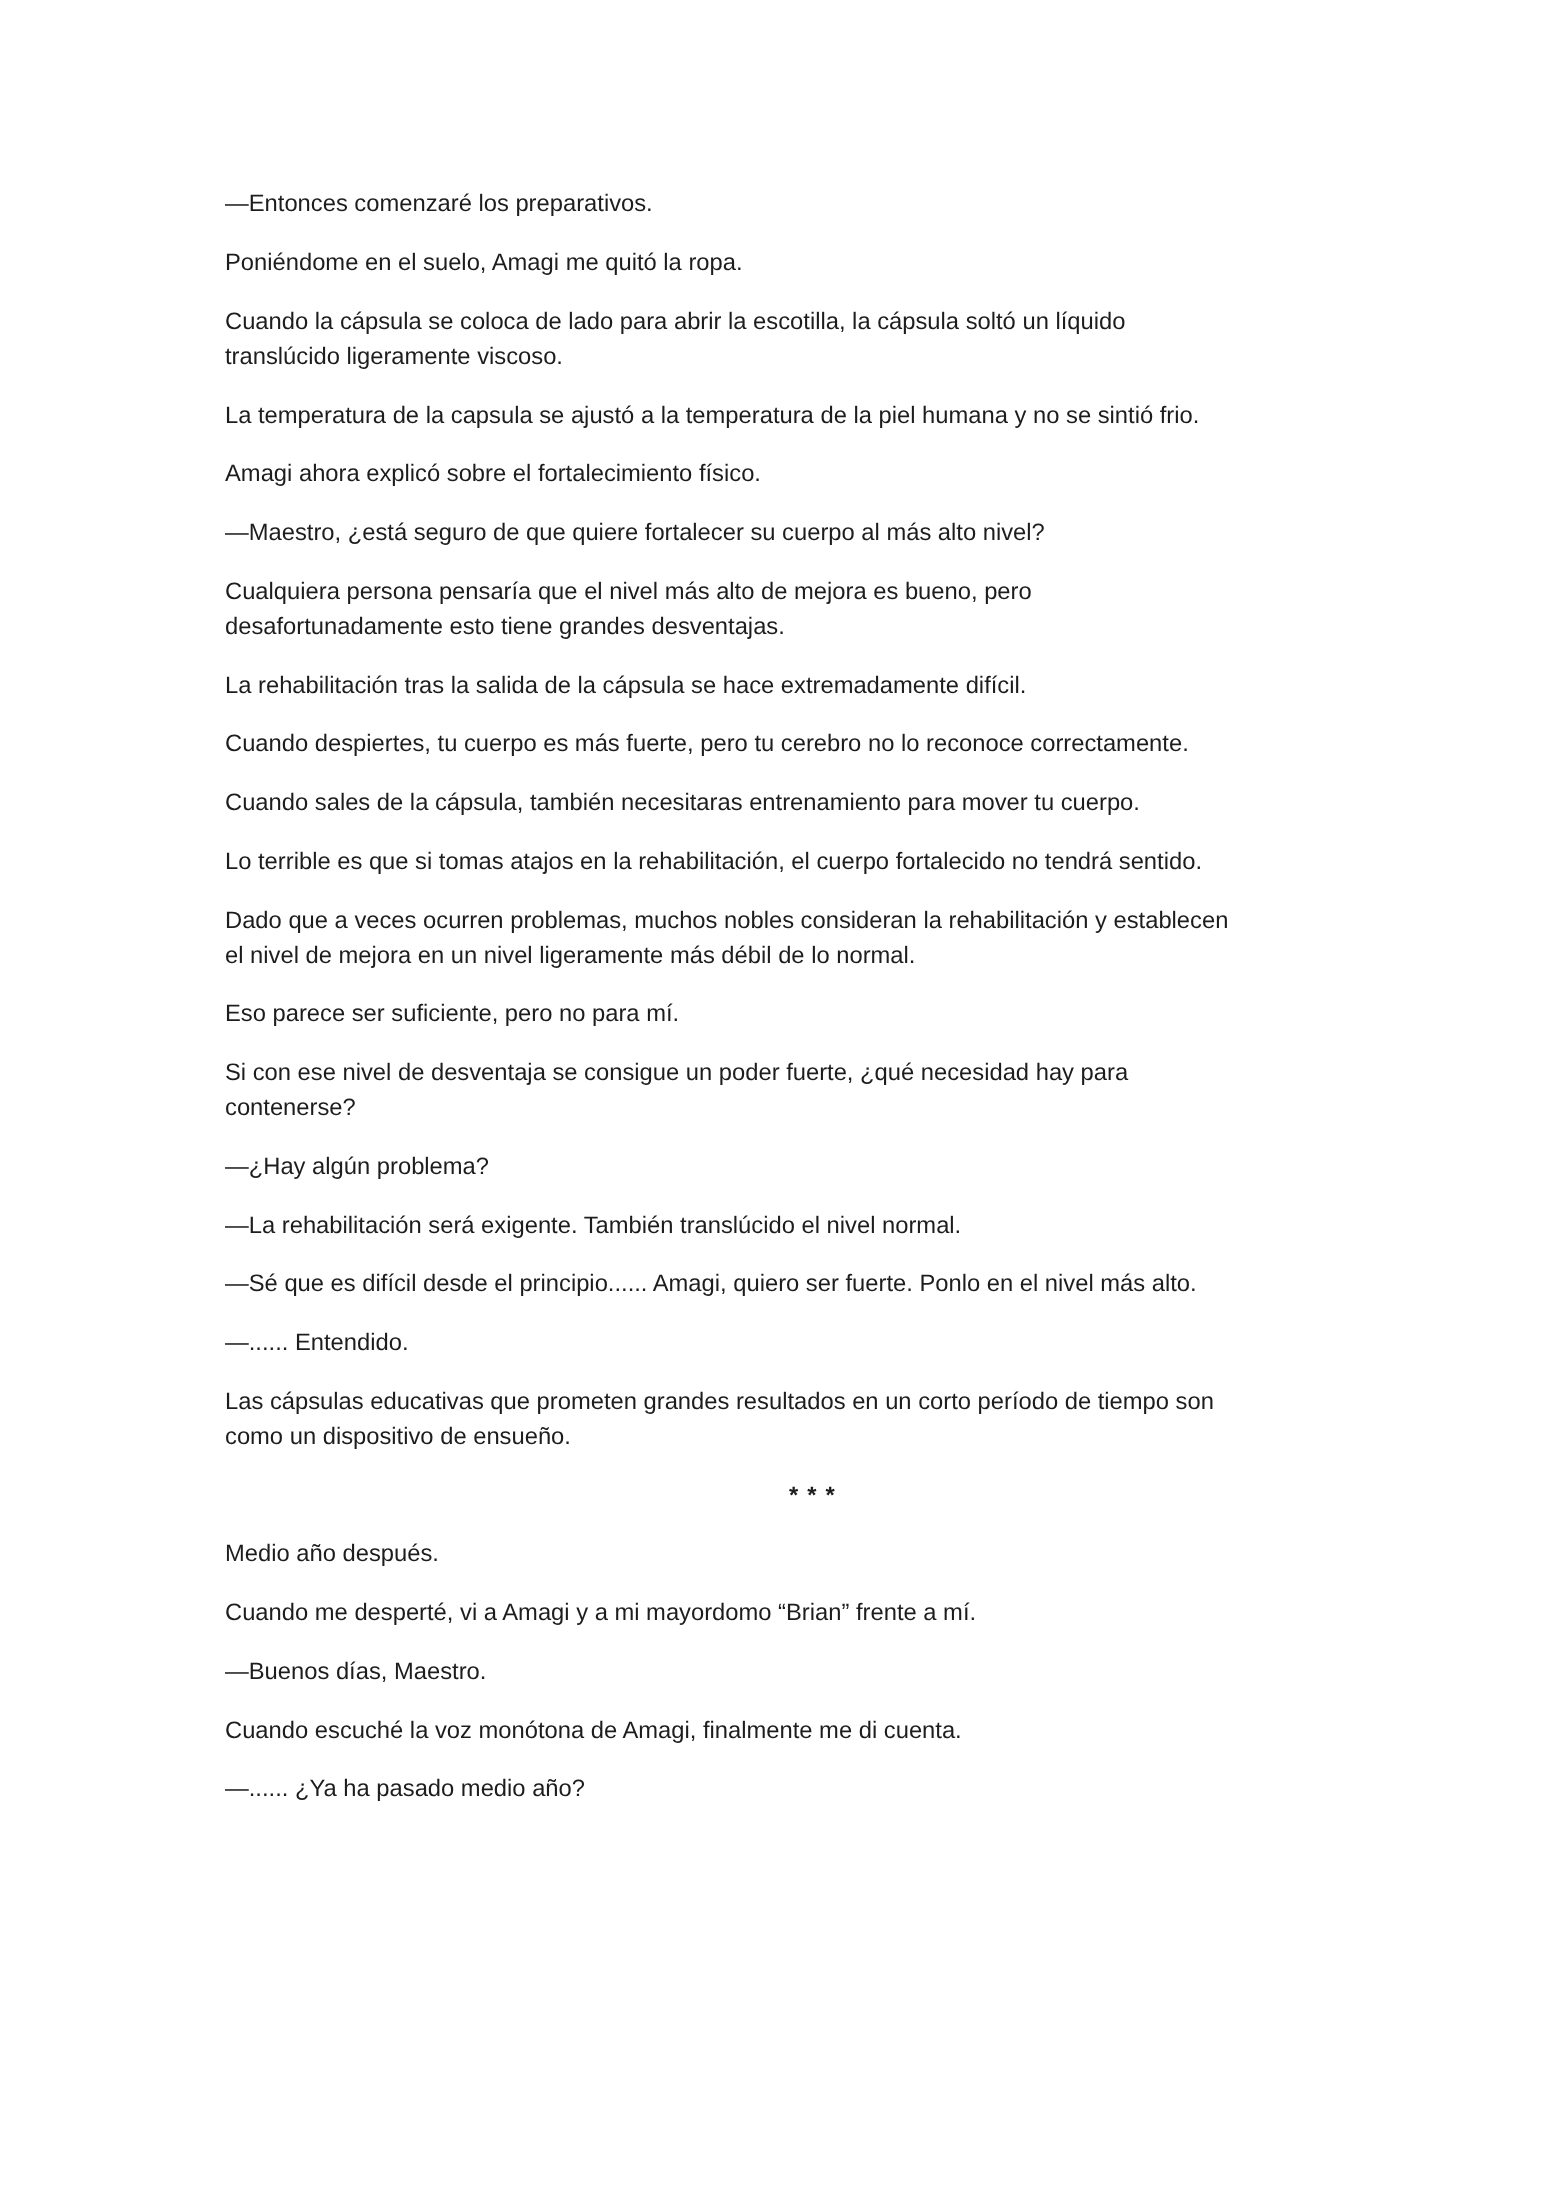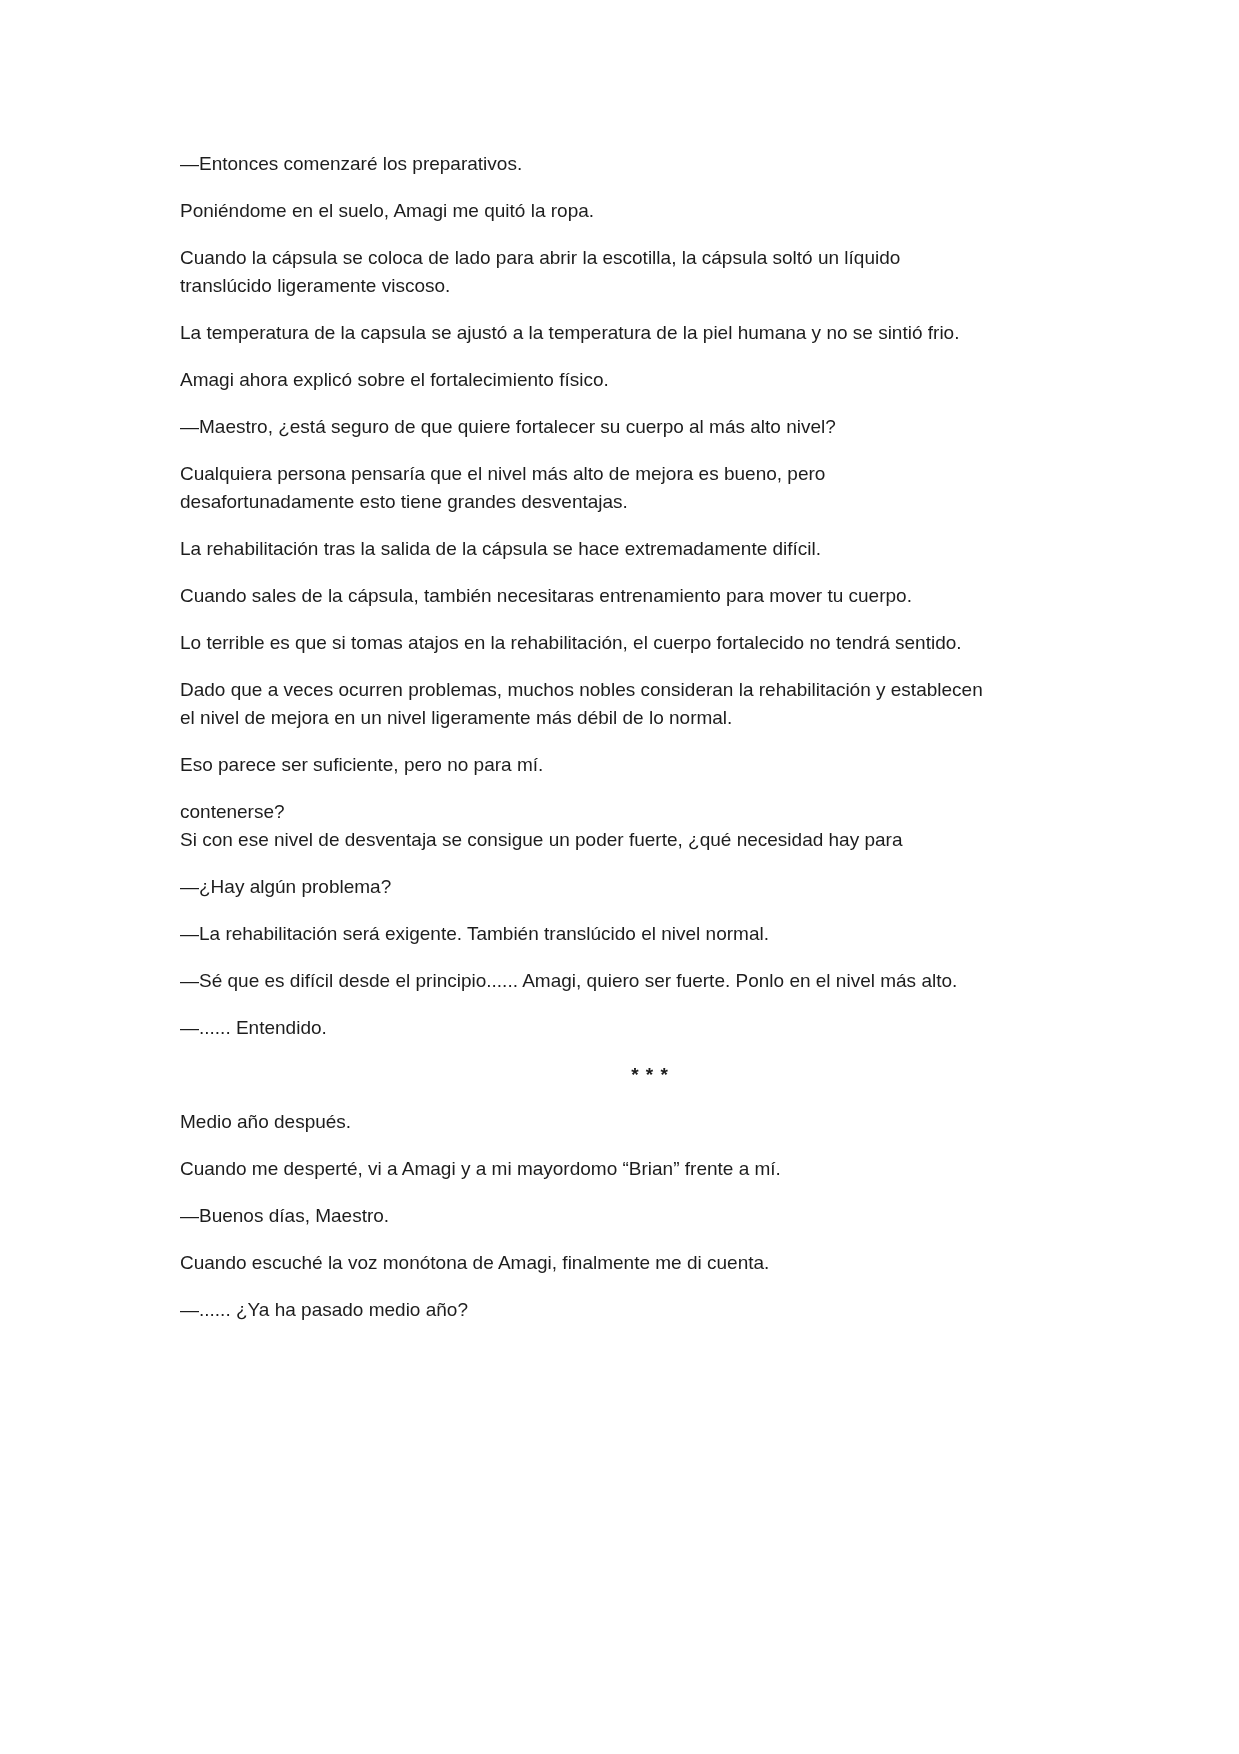--- a/index.html
+++ b/index.html
@@ -65,47 +65,54 @@
         <span class="line">—Maestro, ¿está seguro de que quiere fortalecer su cuerpo al más alto nivel?</span>
       </p>
       <p class="para">
         <span class="line">Cualquiera persona pensaría que el nivel más alto de mejora es bueno, pero</span>
         <span class="line">desafortunadamente esto tiene grandes desventajas.</span>
       </p>
       <p class="para">
         <span class="line">La rehabilitación tras la salida de la cápsula se hace extremadamente difícil.</span>
       </p>
       <p class="para">
+        <span class="line">Cuando despiertes, tu cuerpo es más fuerte, pero tu cerebro no lo reconoce correctamente.</span>
+      </p>
+      <p class="para">
         <span class="line">Cuando sales de la cápsula, también necesitaras entrenamiento para mover tu cuerpo.</span>
       </p>
       <p class="para">
         <span class="line">Lo terrible es que si tomas atajos en la rehabilitación, el cuerpo fortalecido no tendrá sentido.</span>
       </p>
       <p class="para">
         <span class="line">Dado que a veces ocurren problemas, muchos nobles consideran la rehabilitación y establecen</span>
         <span class="line">el nivel de mejora en un nivel ligeramente más débil de lo normal.</span>
       </p>
       <p class="para">
         <span class="line">Eso parece ser suficiente, pero no para mí.</span>
       </p>
       <p class="para">
+        <span class="line">Si con ese nivel de desventaja se consigue un poder fuerte, ¿qué necesidad hay para</span>
         <span class="line">contenerse?</span>
-        <span class="line">Si con ese nivel de desventaja se consigue un poder fuerte, ¿qué necesidad hay para</span>
       </p>
       <p class="para">
         <span class="line">—¿Hay algún problema?</span>
       </p>
       <p class="para">
         <span class="line">—La rehabilitación será exigente. También translúcido el nivel normal.</span>
       </p>
       <p class="para">
         <span class="line">—Sé que es difícil desde el principio...... Amagi, quiero ser fuerte. Ponlo en el nivel más alto.</span>
       </p>
       <p class="para">
         <span class="line">—...... Entendido.</span>
+      </p>
+      <p class="para">
+        <span class="line">Las cápsulas educativas que prometen grandes resultados en un corto período de tiempo son</span>
+        <span class="line">como un dispositivo de ensueño.</span>
       </p>
       <p class="para separator">
         <span class="line">* * *</span>
       </p>
       <p class="para">
         <span class="line">Medio año después.</span>
       </p>
       <p class="para">
         <span class="line">Cuando me desperté, vi a Amagi y a mi mayordomo “Brian” frente a mí.</span>
       </p>

